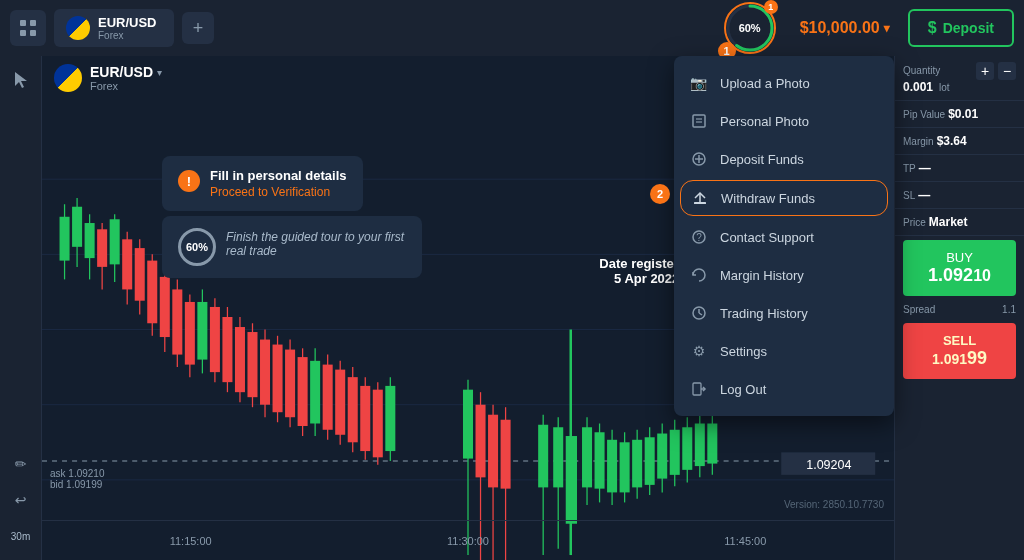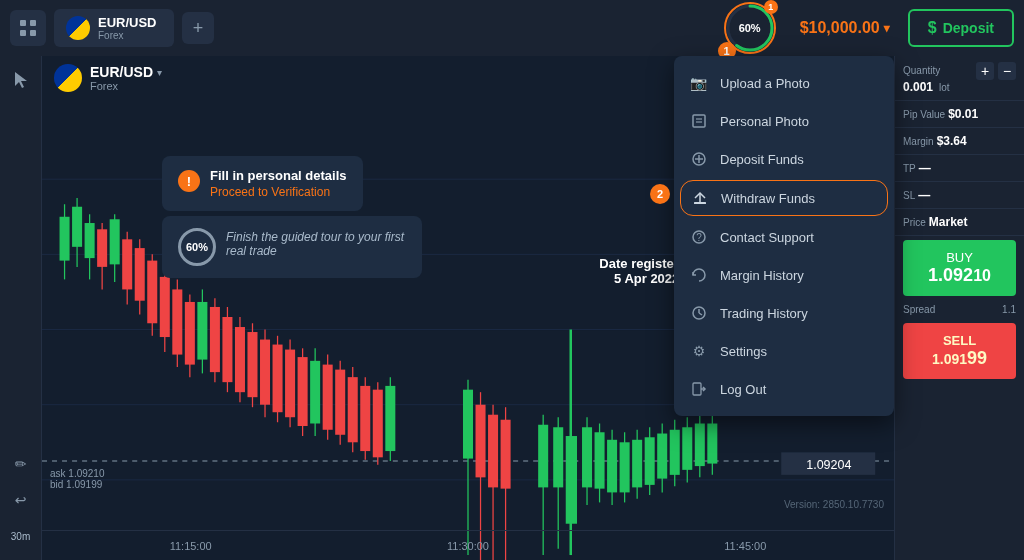--- a/index.html
+++ b/index.html
@@ -148,21 +148,21 @@
       width: 28px; height: 28px; border-radius: 50%;
       background: linear-gradient(135deg, #003399 50%, #ffcc00 50%);
       flex-shrink: 0;
     }
     .chart-pair-name { font-size: 14px; font-weight: 700; }
     .chart-pair-sub { font-size: 11px; color: #8899aa; }
     .chevron-down { font-size: 10px; color: #8899aa; }
     .chart-axis-bottom {
       position: absolute;
       bottom: 0; left: 0; right: 0;
-      height: 30px;
+      height: 40px;
       display: flex; align-items: center; justify-content: space-around;
       color: #8899aa; font-size: 11px;
       border-top: 1px solid #243044;
       padding: 0 10px;
       margin-top: 7px;
     }
 
     
     .chart-card {
       position: absolute;

